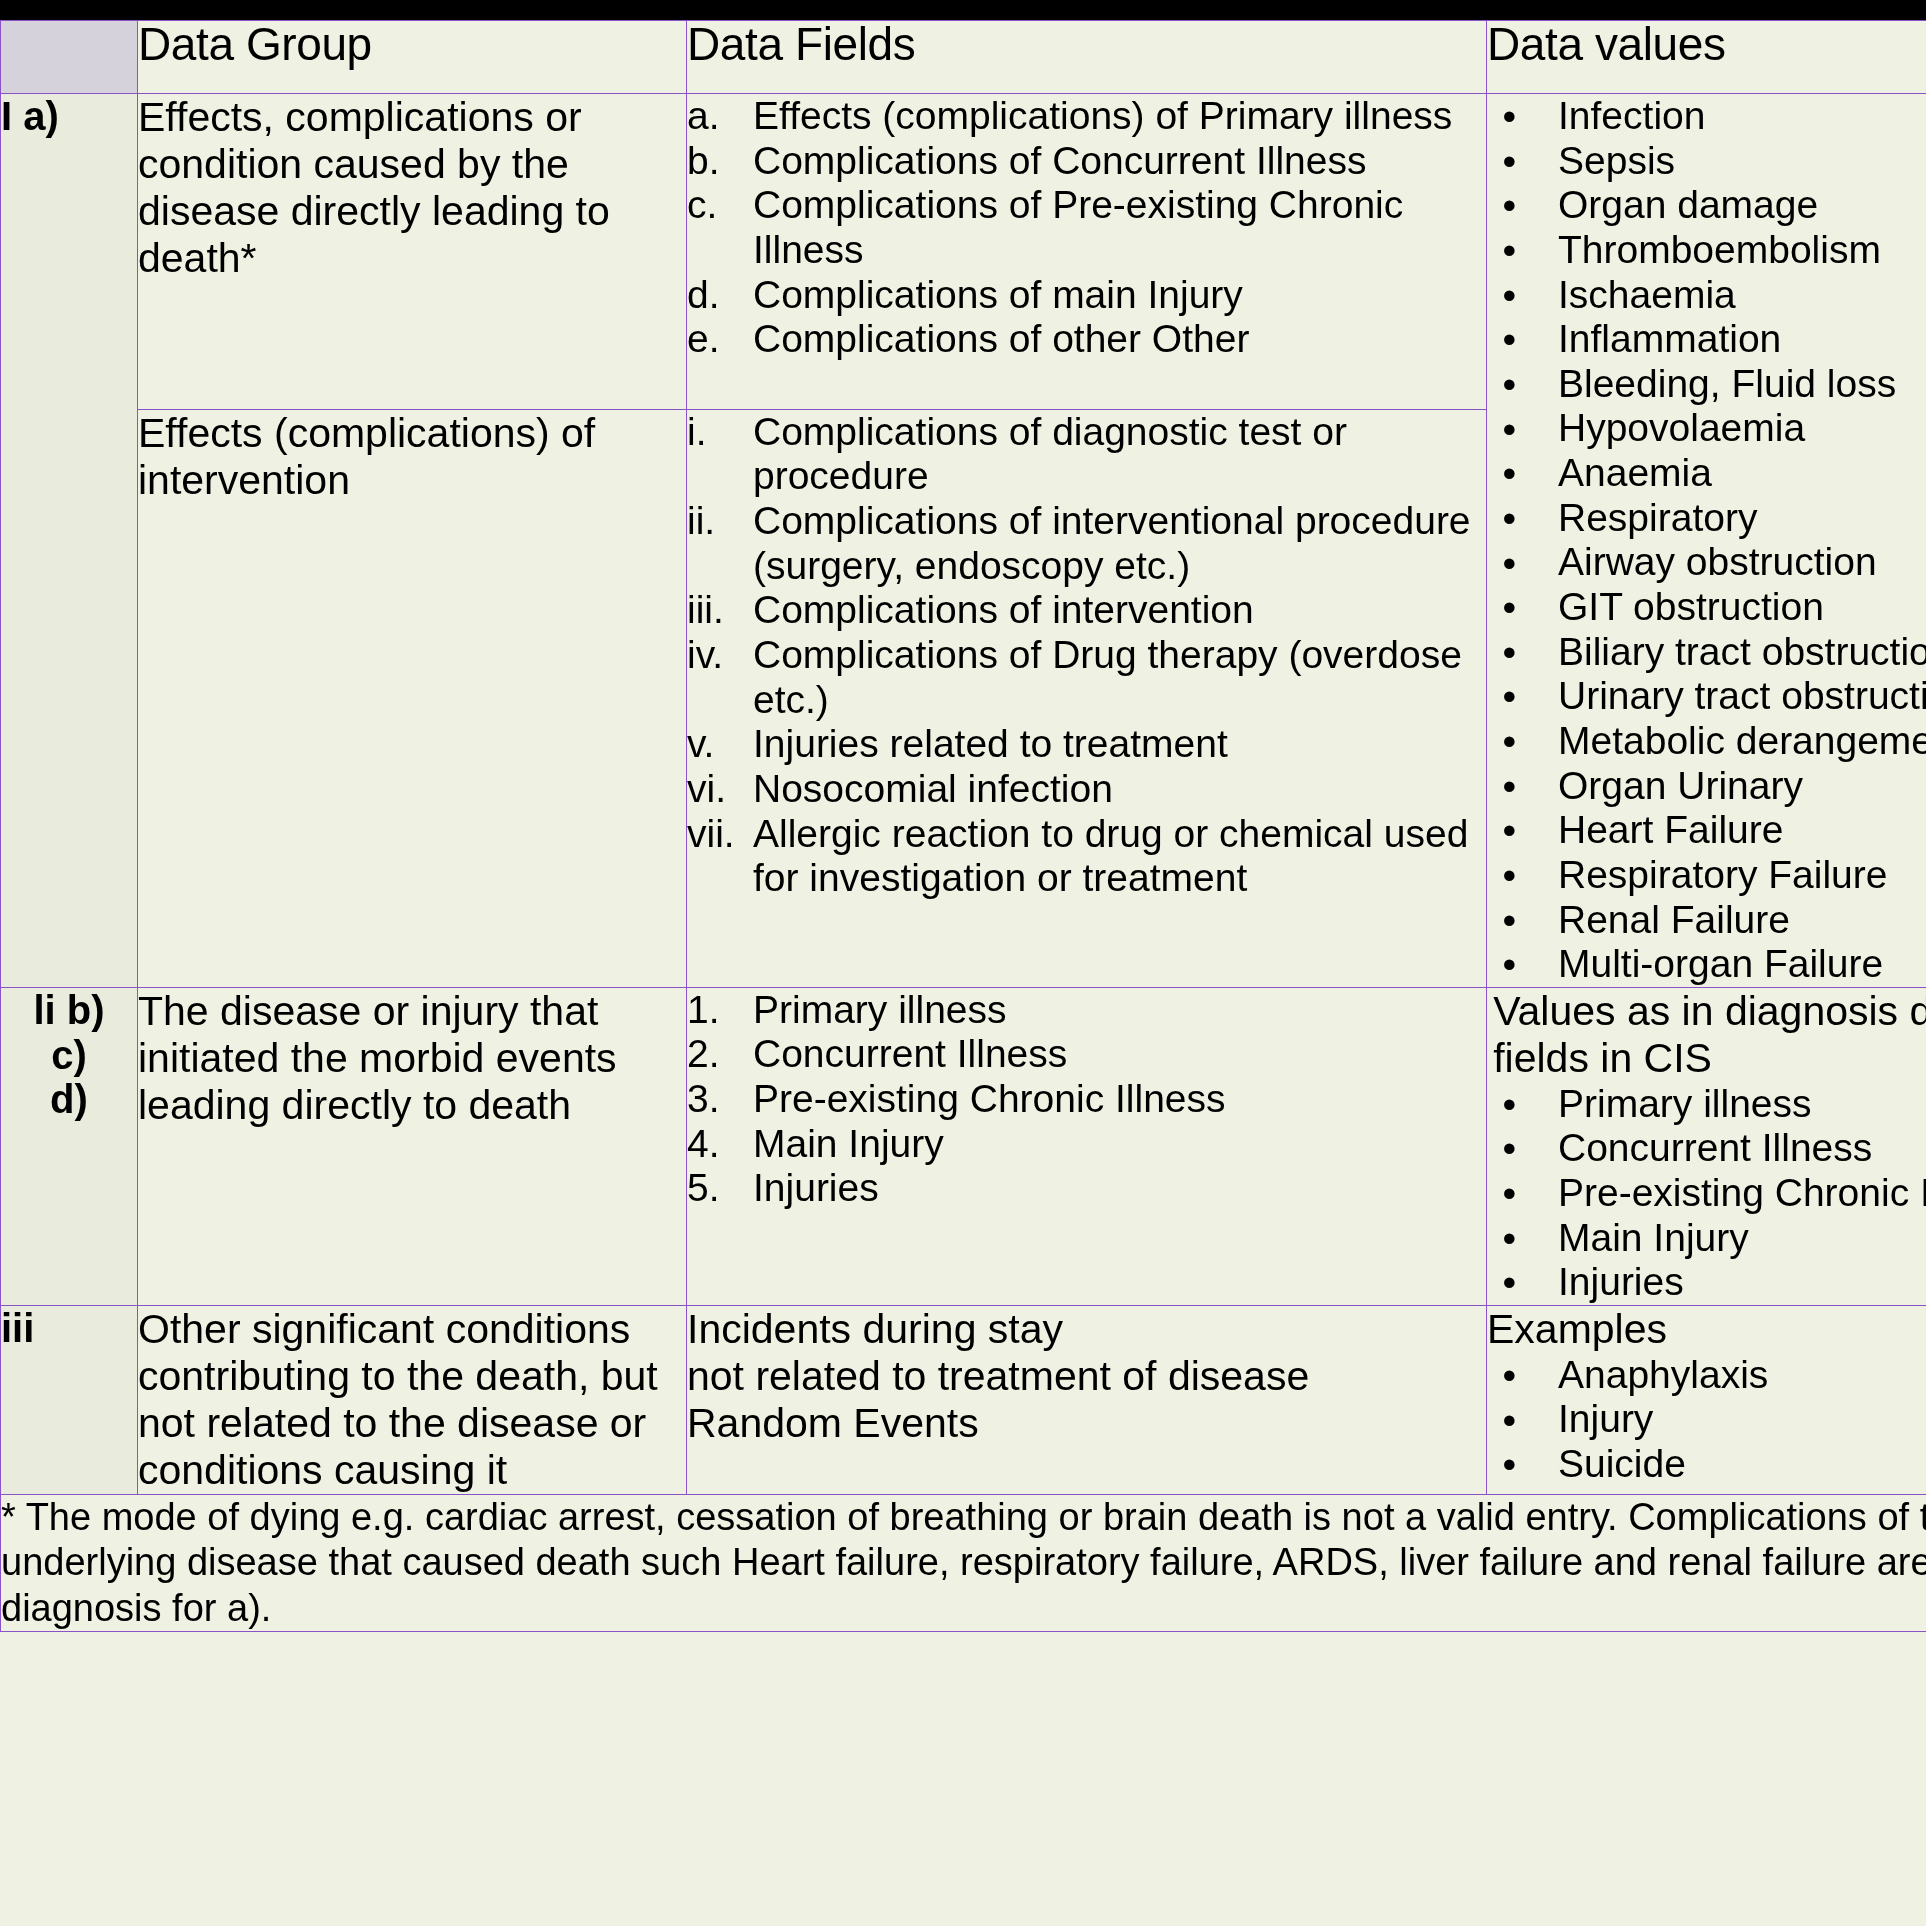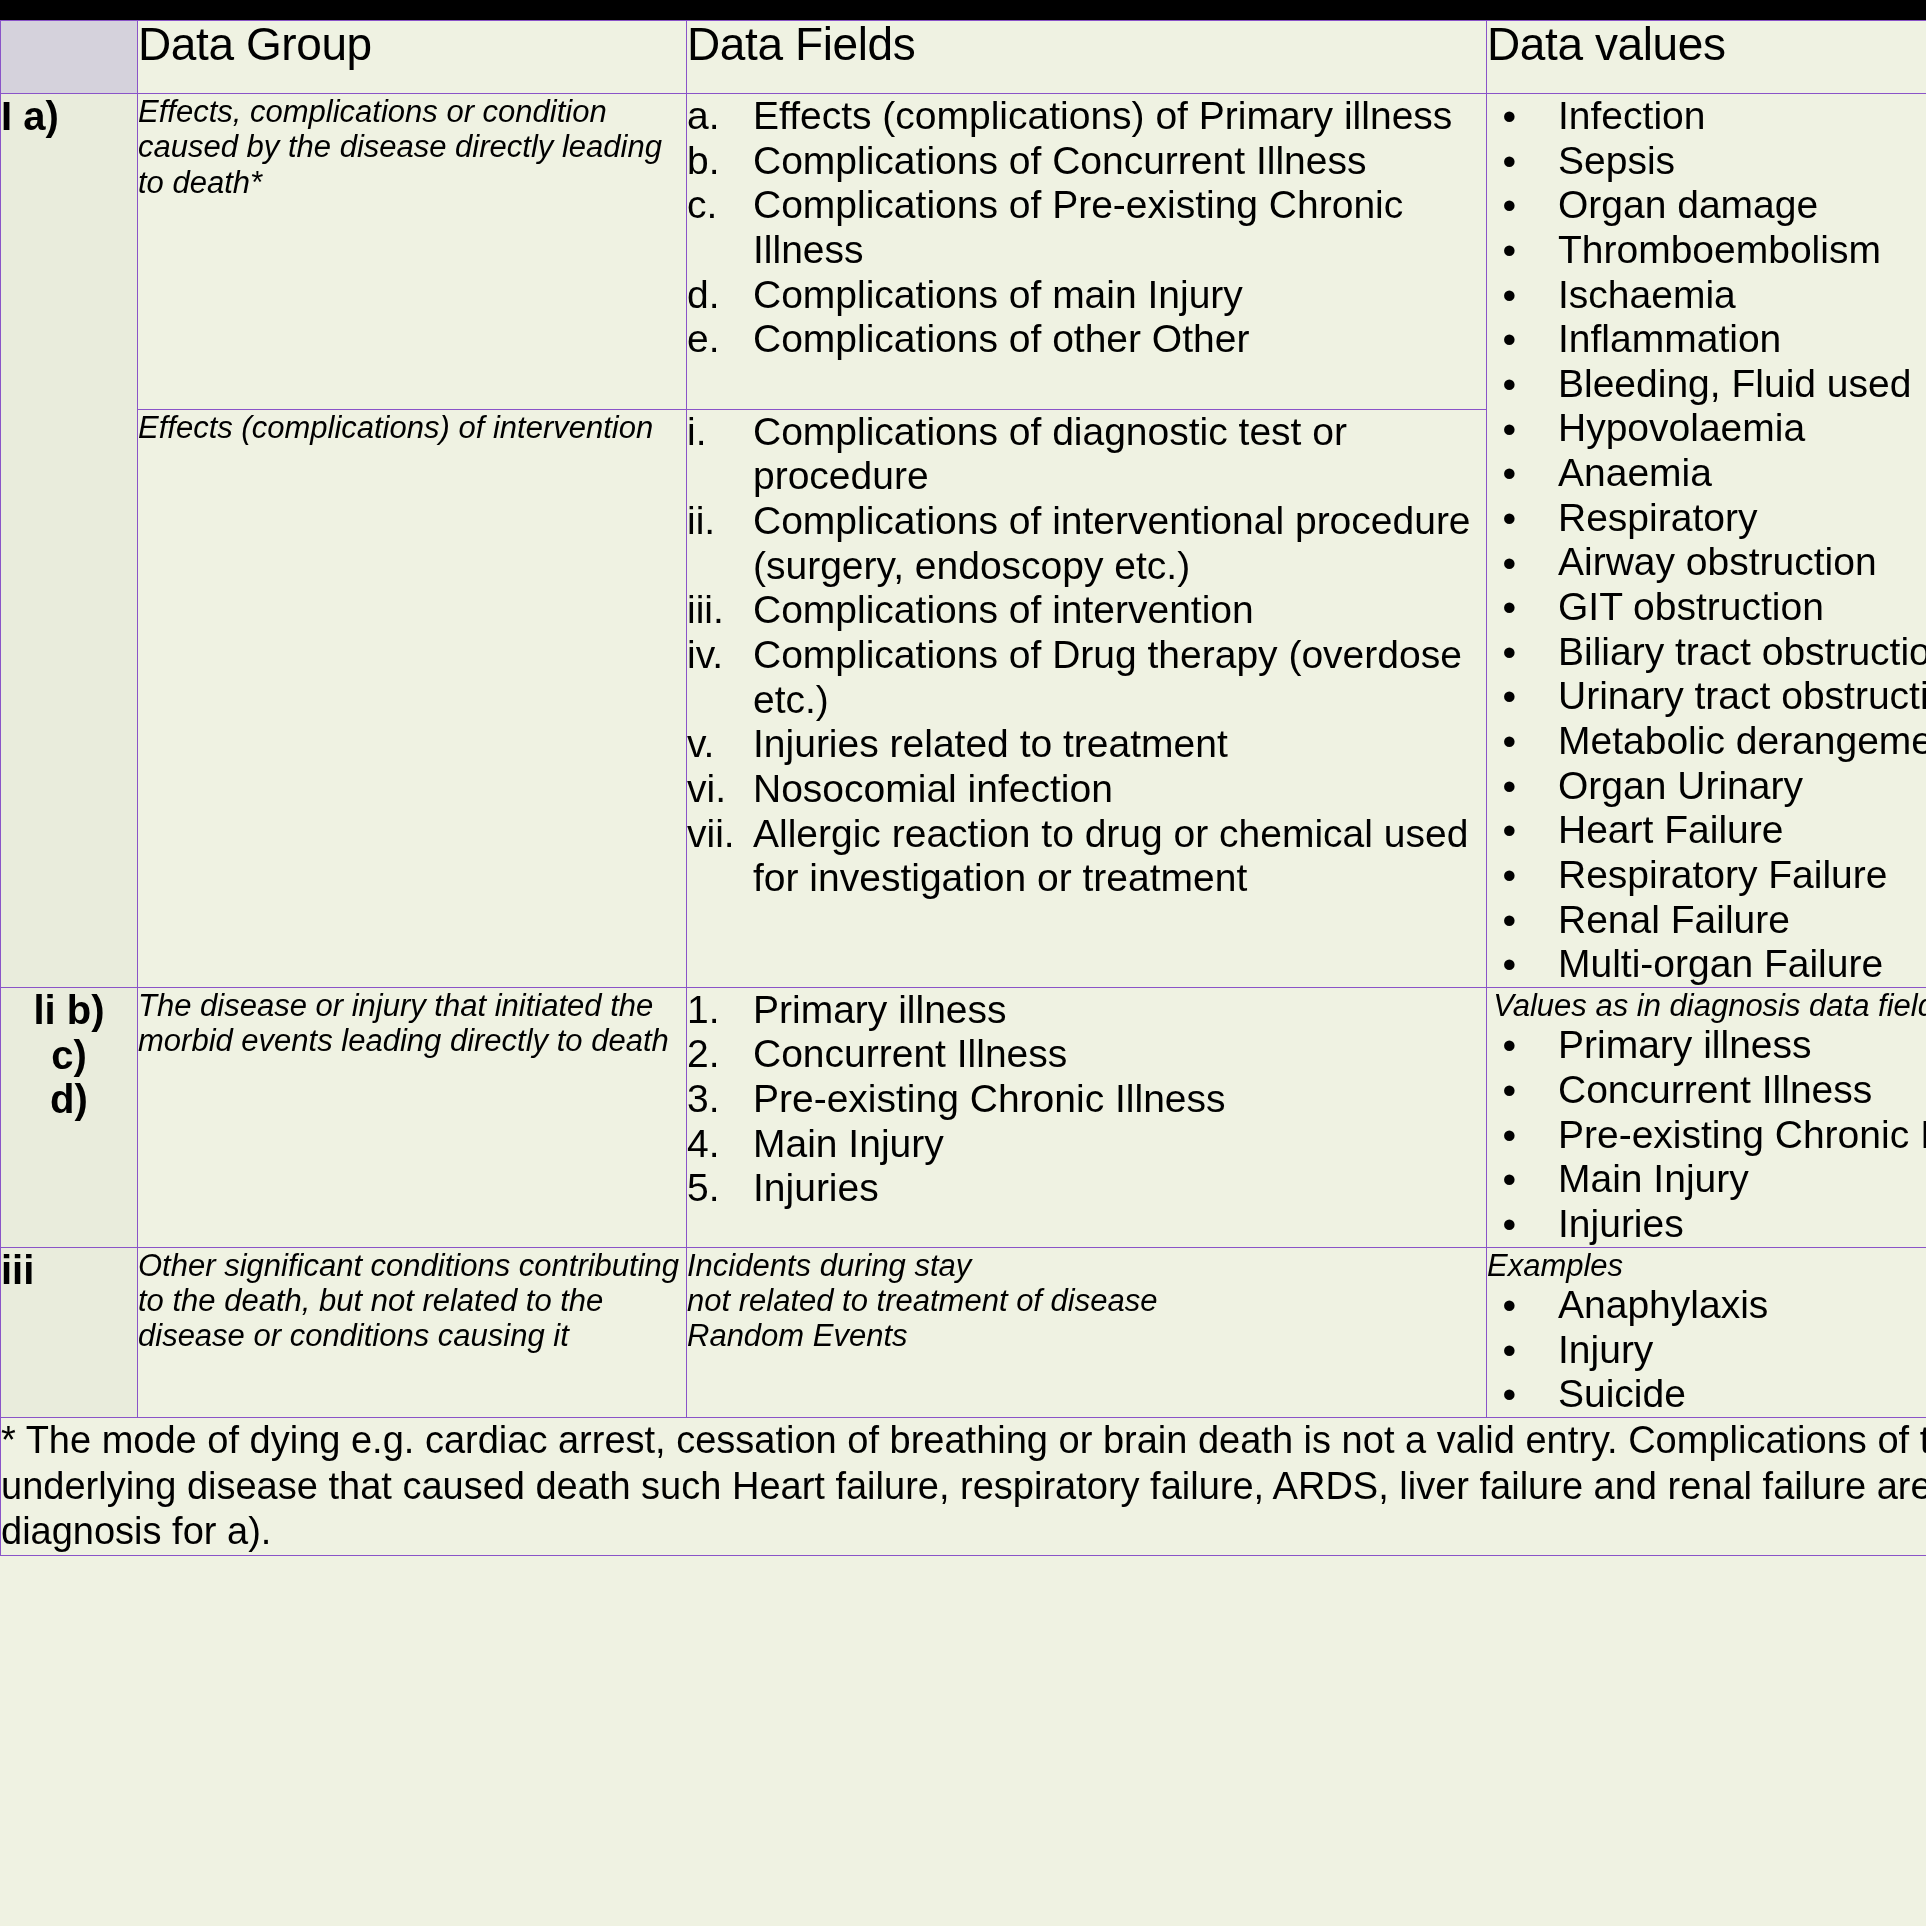--- a/index.html
+++ b/index.html
@@ -54,21 +54,21 @@
     position:absolute;left:15.4px;top:0.03em;font-size:39px;line-height:1.145;
   }
   ol.ol > li{
     position:relative;padding-left:66px;
     font-size:39px;line-height:1.145;
   }
   ol.ol > li .mk{
     position:absolute;left:0;top:0;width:62px;
     font-size:39px;line-height:1.145;
   }
-  .lead{font-size:31px;line-height:1.145;margin:0 0 0 0;font-style:italic;}
+  .lead{font-size:41px;line-height:1.145;margin:0 0 0 0;}
   .lead.indent{padding-left:6.2px;}
 
   .note{
     font-size:38px;line-height:1.20;
     padding:7.7px 10px 10px 6.2px;
   }
 </style>
 </head>
 <body>
 
@@ -106,21 +106,21 @@
           </ol>
         </td>
         <td class="cell" rowspan="2">
           <ul class="bul">
             <li><span class="bdot">•</span><span>Infection</span></li>
             <li><span class="bdot">•</span><span>Sepsis</span></li>
             <li><span class="bdot">•</span><span>Organ damage</span></li>
             <li><span class="bdot">•</span><span>Thromboembolism</span></li>
             <li><span class="bdot">•</span><span>Ischaemia</span></li>
             <li><span class="bdot">•</span><span>Inflammation</span></li>
-            <li><span class="bdot">•</span><span>Bleeding, Fluid used</span></li>
+            <li><span class="bdot">•</span><span>Bleeding, Fluid loss</span></li>
             <li><span class="bdot">•</span><span>Hypovolaemia</span></li>
             <li><span class="bdot">•</span><span>Anaemia</span></li>
             <li><span class="bdot">•</span><span>Respiratory</span></li>
             <li><span class="bdot">•</span><span>Airway obstruction</span></li>
             <li><span class="bdot">•</span><span>GIT obstruction</span></li>
             <li><span class="bdot">•</span><span>Biliary tract obstruction</span></li>
             <li><span class="bdot">•</span><span>Urinary tract obstruction</span></li>
             <li><span class="bdot">•</span><span>Metabolic derangement</span></li>
             <li><span class="bdot">•</span><span>Organ Urinary</span></li>
             <li><span class="bdot">•</span><span>Heart Failure</span></li>

